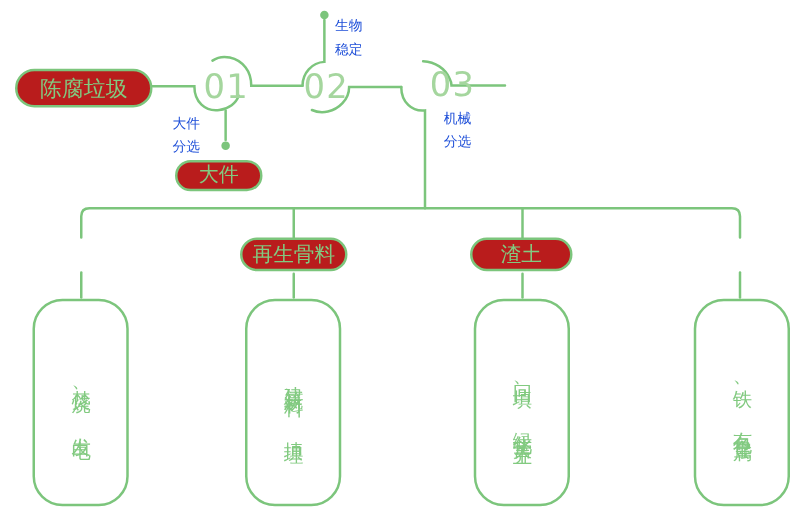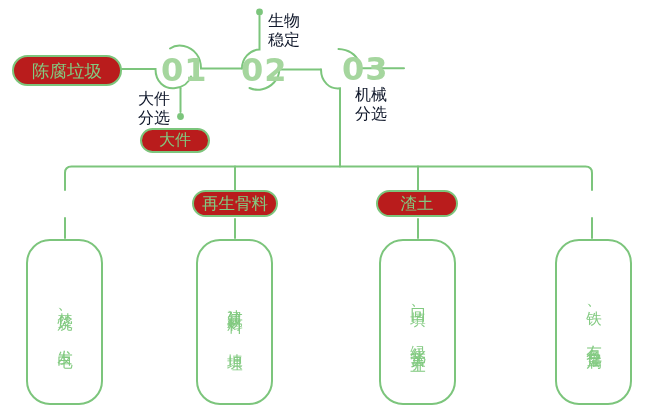--- a/index.html
+++ b/index.html
@@ -11,24 +11,24 @@
   svg.lines{position:absolute;left:0;top:0;}
   .pill{
     display:flex;align-items:center;justify-content:center;
     border:2px solid #7cc57c;border-radius:999px;color:#82ca80;
     box-sizing:border-box;white-space:nowrap;background:#b91c1c;
   }
   .src-pill{left:12px;top:55px;width:110px;height:31px;font-size:17.5px;}
   .bulky-pill{left:140px;top:128px;width:70px;height:25px;font-size:16px;}
   .cat-pill{top:190px;height:27px;font-size:16.5px;}
   .num{
-    color:#a5d69e;font-size:32px;font-weight:700;letter-spacing:1px;
+    color:#a5d69e;font-size:27px;font-weight:400;letter-spacing:1px;
     width:40px;text-align:center;line-height:28px;
   }
-  .plabel{color:#0f172a;font-size:16px;line-height:19px;font-weight:500;}
+  .plabel{color:#1d4ed8;font-size:11px;line-height:19px;font-weight:500;}
   .obox{
     top:239px;width:77px;height:166px;border:2px solid #7cc57c;border-radius:24px;
     box-sizing:border-box;display:flex;flex-direction:column;align-items:center;
     justify-content:center;gap:13px;background:#ffffff;
   }
   .vtext{
     writing-mode:vertical-lr;text-orientation:upright;
     color:#82ca80;font-size:15.5px;letter-spacing:3px;line-height:1.1;
   }
 </style>

